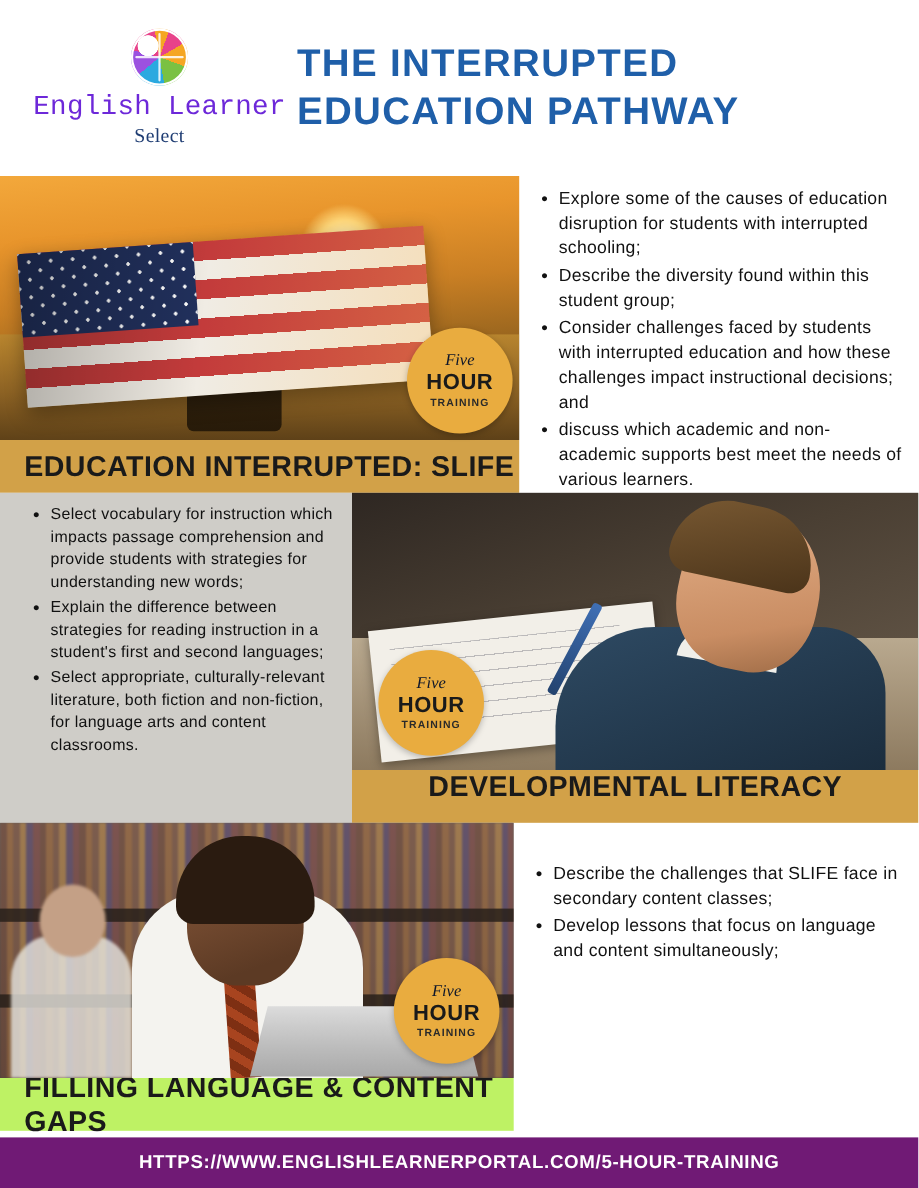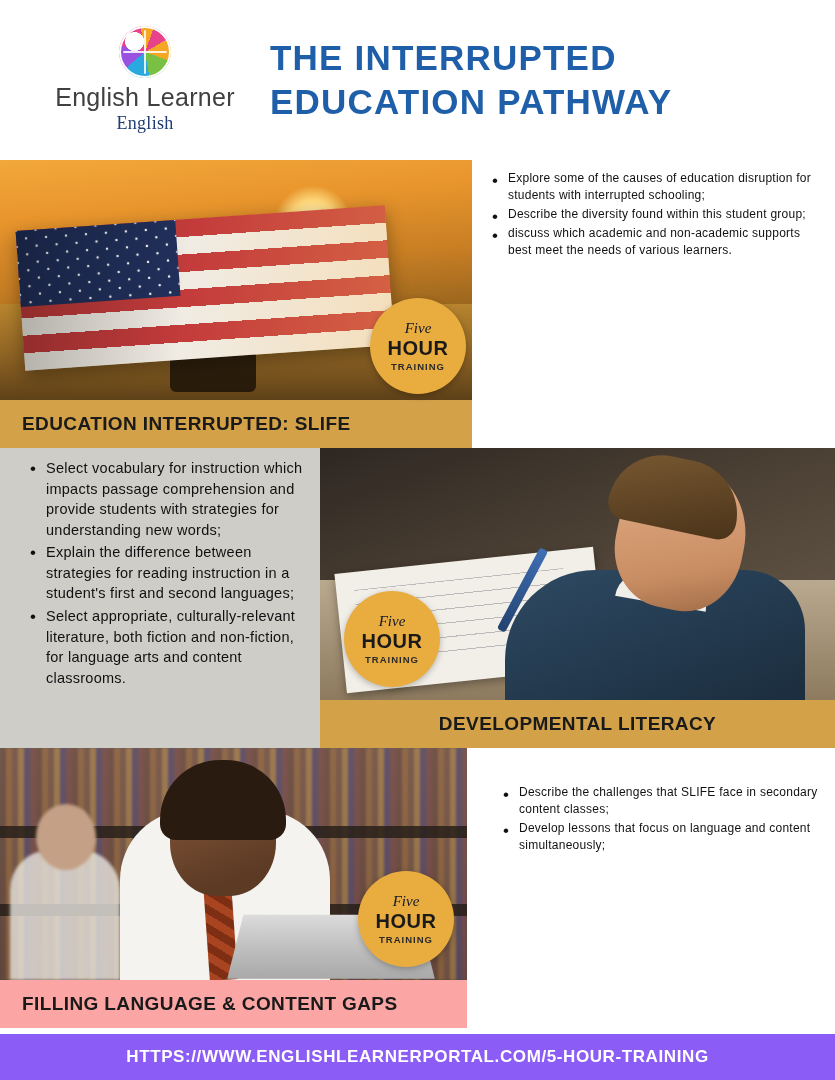--- a/index.html
+++ b/index.html
@@ -56,23 +56,23 @@
   .globe::before {
     content: "";
     position: absolute;
     left: 4px; top: 50%;
     width: 44px; height: 2px;
     background: rgba(255,255,255,0.85);
     transform: translateY(-50%);
     border-radius: 2px;
   }
   .brand-line1 {
-    font-family: Liberation Sans, sans-serif;
+    font-family: Liberation Mono, monospace;
     font-size: 25px;
-    color: #404040;
+    color: #6d28d9;
     letter-spacing: 0.3px;
     line-height: 1.1;
   }
   .brand-line2 {
     font-family: "Liberation Serif", serif;
     font-size: 18px;
     color: #1f3d73;
     letter-spacing: 0.3px;
     margin-top: 2px;
   }
@@ -152,21 +152,21 @@
     position: absolute; inset: 0;
     background: linear-gradient(100deg, rgba(0,0,0,0.28) 0%, rgba(0,0,0,0) 45%, rgba(255,190,90,0.30) 100%);
   }
   .caption-bar {
     height: 48px;
     background: #d2a148;
     display: flex;
     align-items: center;
   }
   .caption-text {
-    font-size: 19px;
+    font-size: 26px;
     font-weight: bold;
     color: #1a1a1a;
     letter-spacing: 0.4px;
     padding-left: 22px;
   }
   .caption-text.center { width: 100%; text-align: center; padding-left: 0; }
 
   
   .badge {
     position: absolute;
@@ -204,21 +204,21 @@
   #badge3 { left: 358px; top: 871px; }
 
   
   ul.bl {
     margin: 0;
     padding: 0 0 0 22px;
     list-style: none;
   }
   ul.bl li {
     position: relative;
-    font-size: 12px;
+    font-size: 16px;
     line-height: 1.42;
     color: #111111;
     letter-spacing: 0.25px;
     margin-bottom: 2px;
     padding-left: 2px;
   }
   ul.bl li::before {
     content: "\2022";
     position: absolute;
     left: -14px;
@@ -304,21 +304,21 @@
     position: absolute; left: 198px; bottom: 64px;
     width: 9px; height: 92px;
     background: linear-gradient(180deg, #3f6fb5 0%, #23436f 100%);
     transform: rotate(28deg);
     border-radius: 3px;
   }
   .cap2-bar {
     height: 48px;
     background: #d2a148;
     display: flex;
-    align-items: center;
+    align-items: flex-start;
     justify-content: center;
   }
 
   
   .sec3 {
     position: relative;
     display: flex;
     height: 280px;
   }
   .photo-col-3 { width: 467px; position: relative; }
@@ -382,57 +382,57 @@
   }
   .bg-head {
     position: absolute; left: 36px; bottom: 110px;
     width: 60px; height: 66px;
     border-radius: 50%;
     background: #c4a086;
     filter: blur(1.5px);
   }
   .cap3-bar {
     height: 48px;
-    background: #fca5a5;
+    background: #bef264;
     display: flex;
     align-items: center;
   }
   .text-col-3 {
     flex: 1;
-    padding: 36px 14px 0 28px;
+    padding: 36px 14px 0 12px;
   }
 
   
   .footer {
     position: absolute;
     left: 0; bottom: 0;
     width: 835px;
     height: 46px;
-    background: #8b5cf6;
+    background: #701a75;
     display: flex;
     align-items: center;
     justify-content: center;
   }
   .footer-url {
     color: #ffffff;
     font-size: 17px;
     font-weight: bold;
     letter-spacing: 0.6px;
   }
 </style>
 </head>
 <body>
 
 <div class="page">
 
   <div class="header">
     <div class="brand">
       <div class="globe"></div>
       <div class="brand-line1">English Learner</div>
-      <div class="brand-line2">English</div>
+      <div class="brand-line2">Select</div>
     </div>
     <div class="title-wrap">
       <div class="title-line">THE INTERRUPTED</div>
       <div class="title-line">EDUCATION PATHWAY</div>
     </div>
   </div>
 
   <div class="sec1">
     <div class="photo-col-1">
       <div class="photo1">
@@ -445,20 +445,21 @@
         </div>
       </div>
       <div class="caption-bar">
         <div class="caption-text">EDUCATION INTERRUPTED:  SLIFE</div>
       </div>
     </div>
     <div class="text-col-right">
       <ul class="bl">
         <li>Explore some of the causes of education disruption for students with interrupted schooling;</li>
         <li>Describe the diversity found within this student group;</li>
+        <li>Consider challenges faced by students with interrupted education and how these challenges impact instructional decisions; and</li>
         <li>discuss which academic and non-academic supports best meet the needs of various learners.</li>
       </ul>
     </div>
   </div>
 
   <div class="sec2">
     <div class="text-col-left">
       <ul class="bl">
         <li>Select vocabulary for instruction which impacts passage comprehension and provide students with strategies for understanding new words;</li>
         <li>Explain the difference between strategies for reading instruction in a student's first and second languages;</li>

